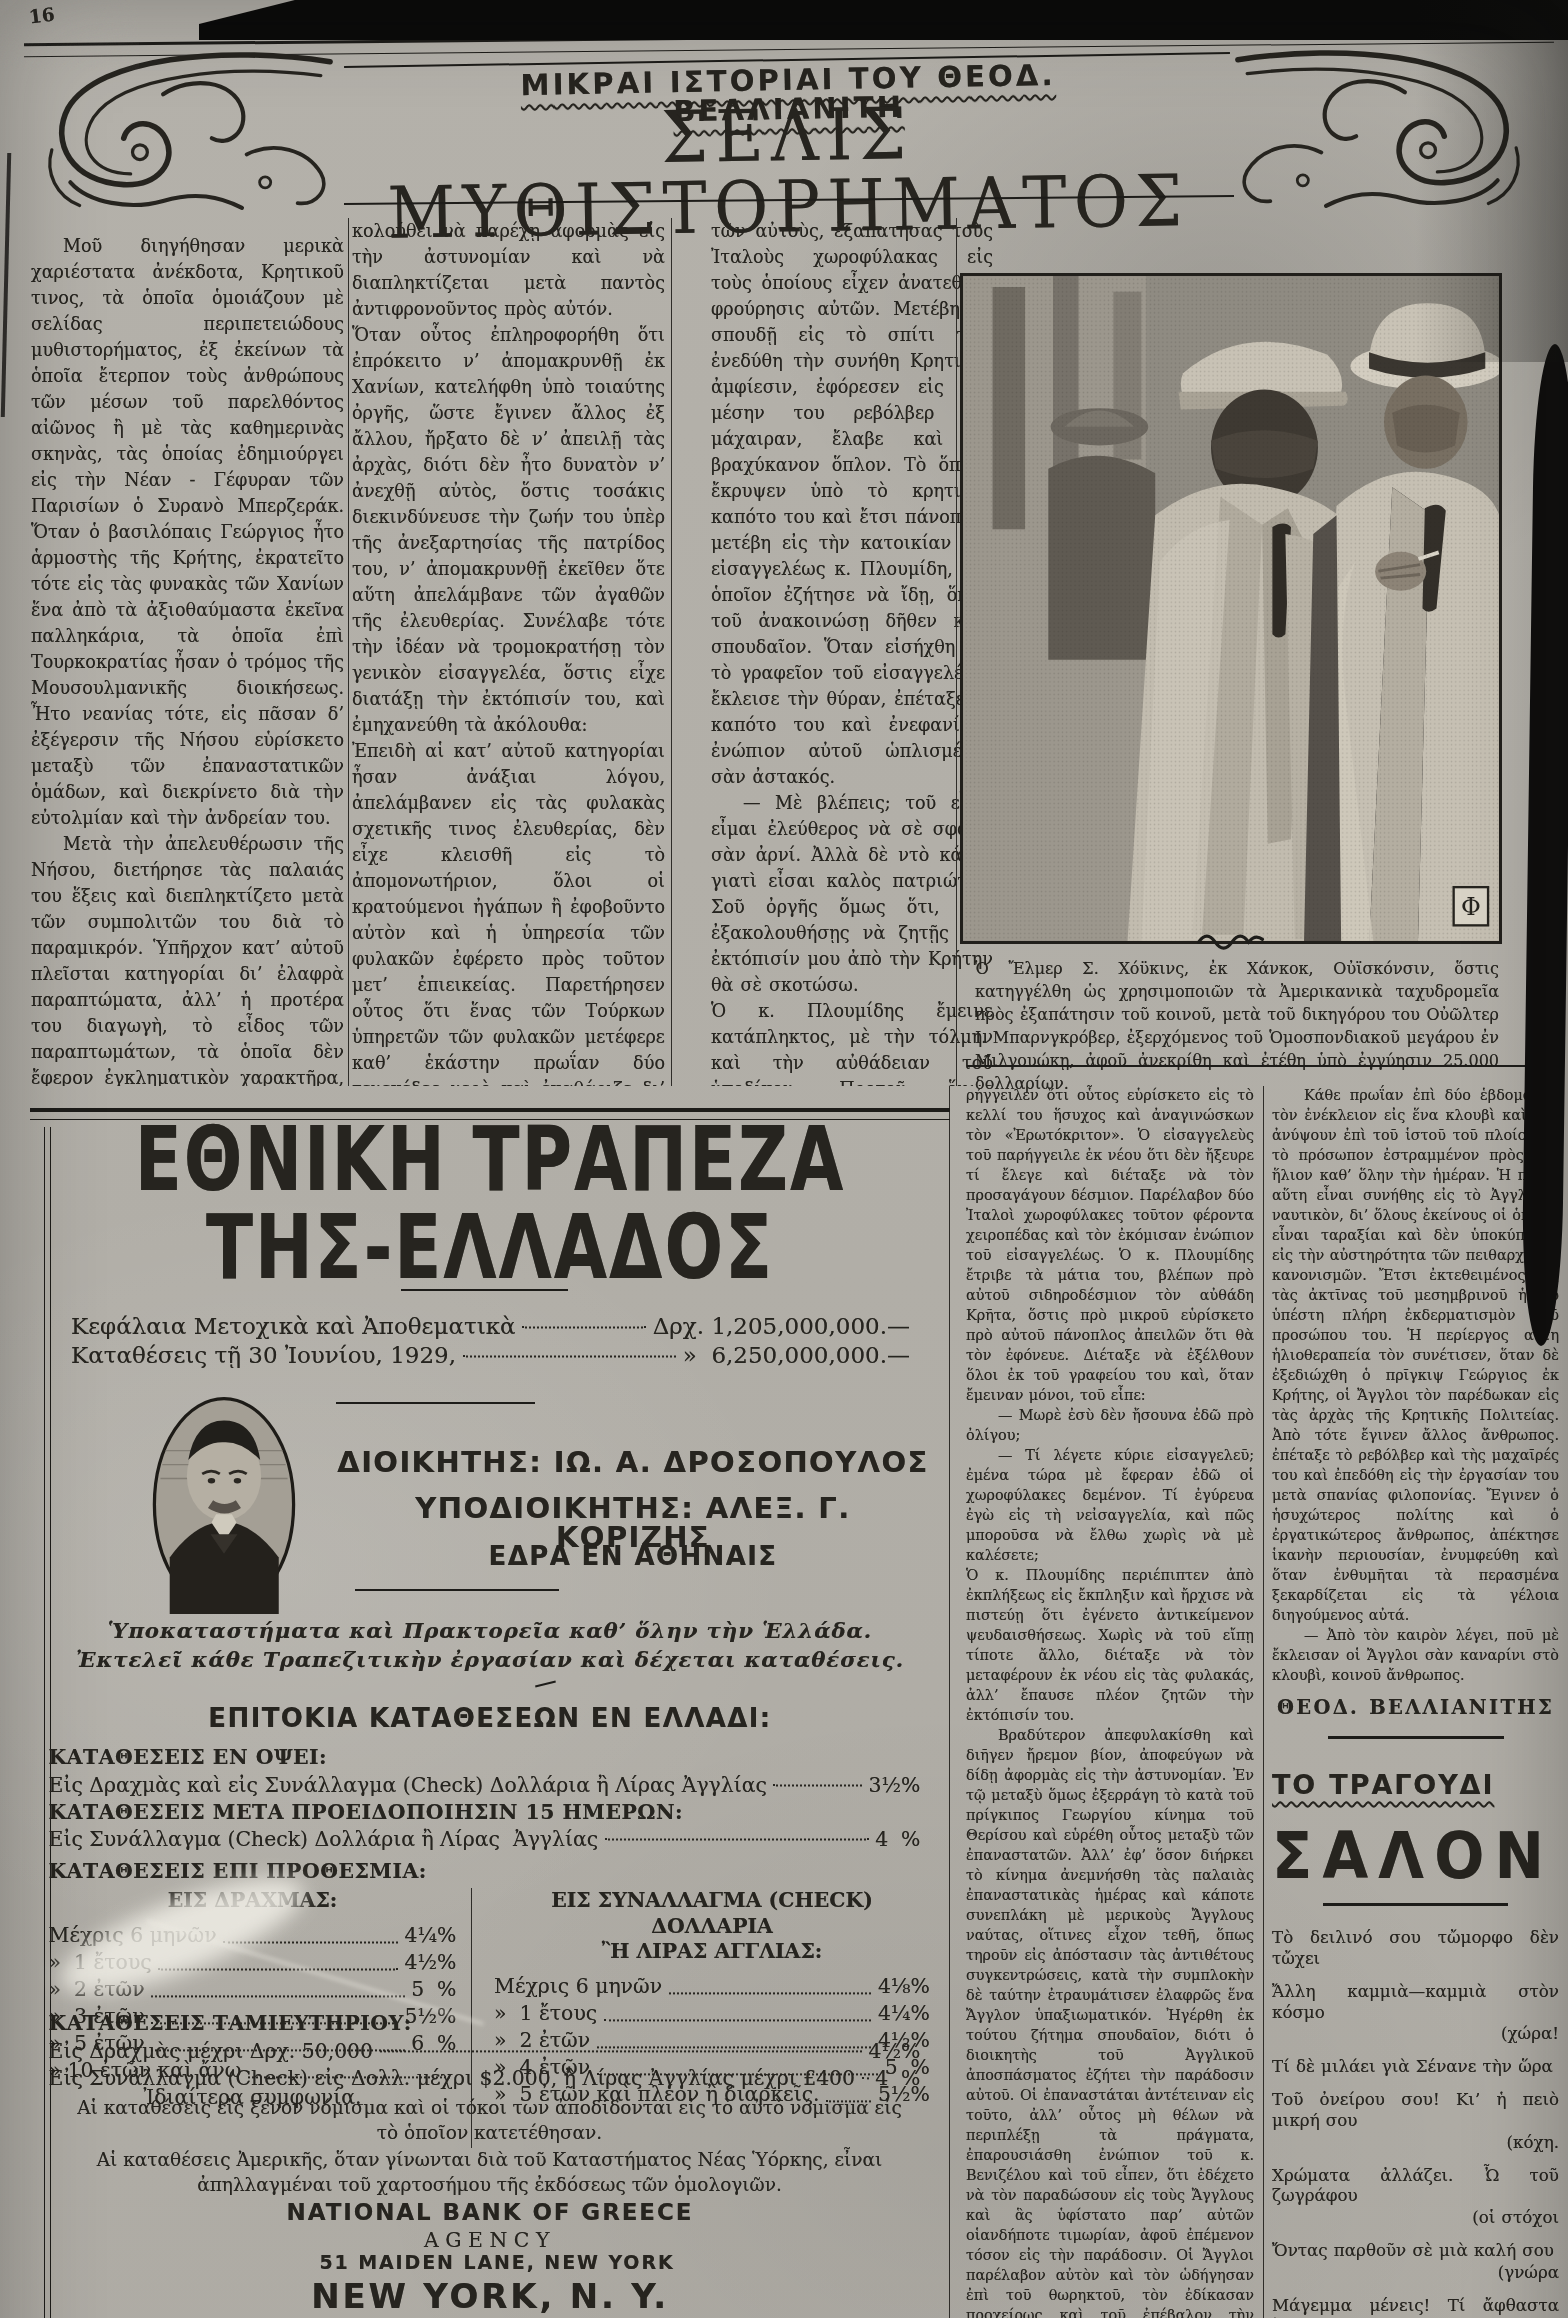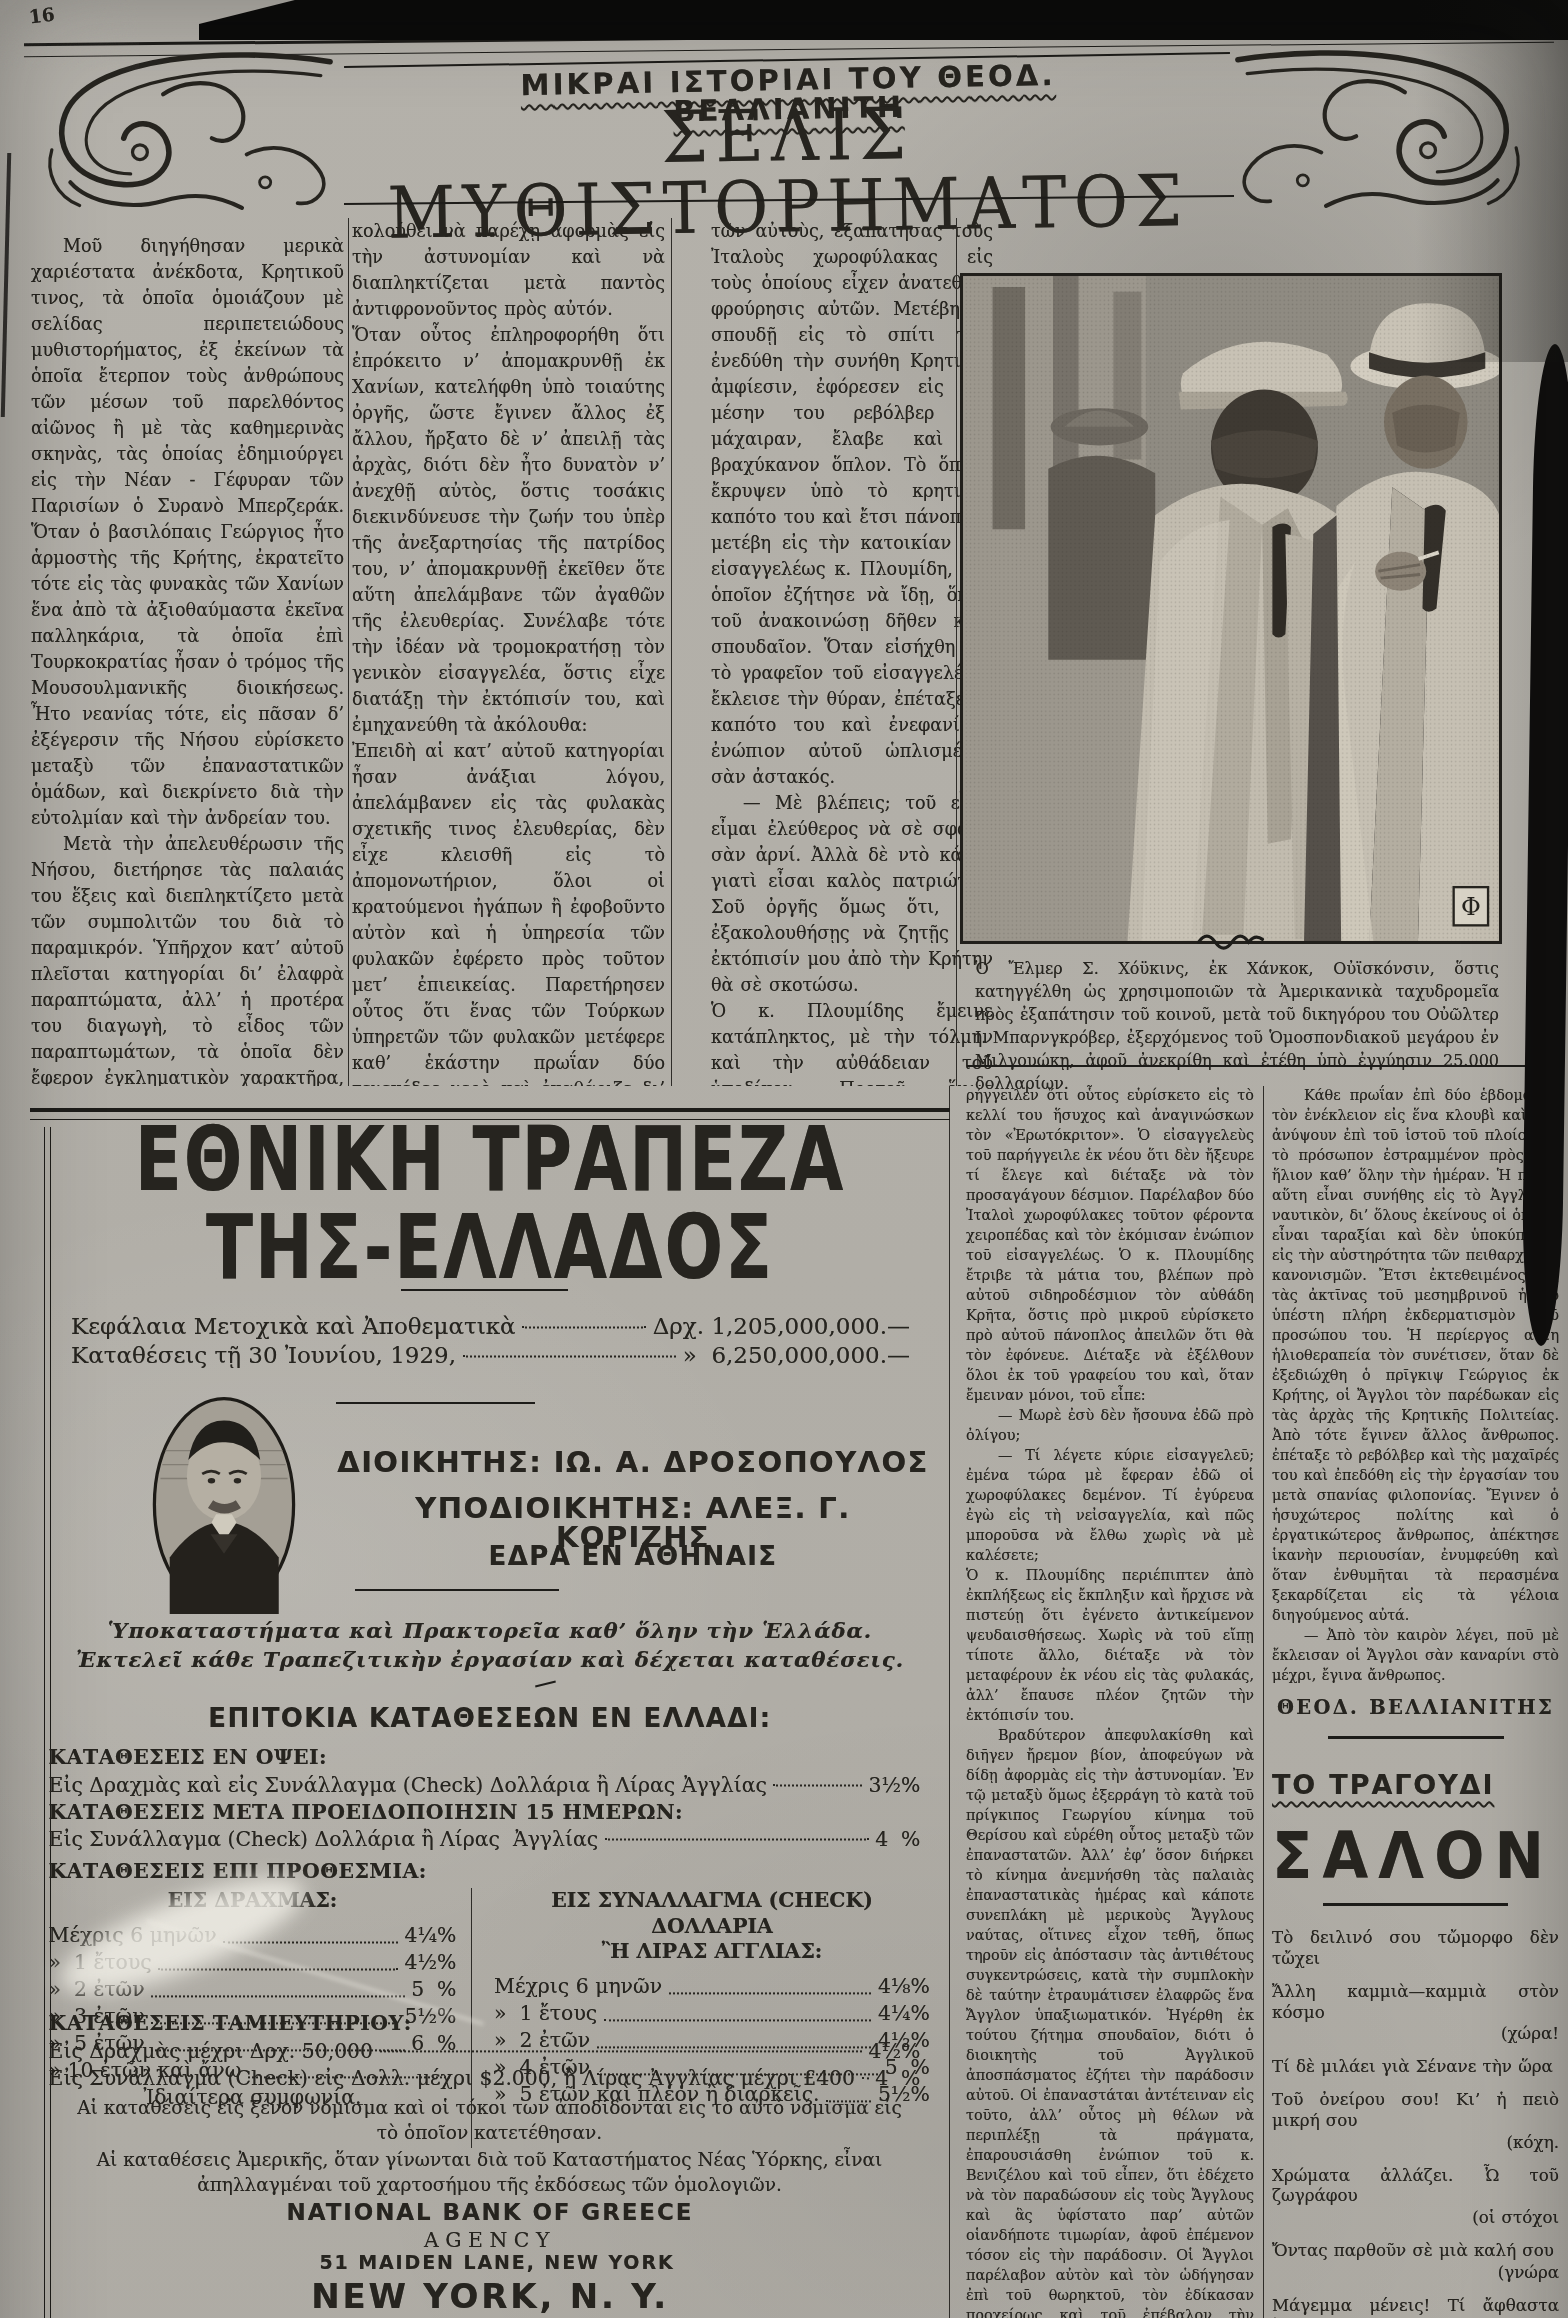--- a/index.html
+++ b/index.html
@@ -206,21 +206,21 @@
       <p class="">— Μωρὲ ἐσὺ δὲν ἤσουνα ἐδῶ πρὸ ὀλίγου;</p>
       <p class="">— Τί λέγετε κύριε εἰσαγγελεῦ; ἐμένα τώρα μὲ ἔφεραν ἐδῶ οἱ χωροφύλακες δεμένον. Τί ἐγύρευα ἐγὼ εἰς τὴ νεἰσαγγελία, καὶ πῶς μποροῦσα νὰ ἔλθω χωρὶς νὰ μὲ καλέσετε;</p>
       <p class="cont">Ὁ κ. Πλουμίδης περιέπιπτεν ἀπὸ ἐκπλήξεως εἰς ἔκπληξιν καὶ ἤρχισε νὰ πιστεύῃ ὅτι ἐγένετο ἀντικείμενον ψευδαισθήσεως. Χωρὶς νὰ τοῦ εἴπῃ τίποτε ἄλλο, διέταξε νὰ τὸν μεταφέρουν ἐκ νέου εἰς τὰς φυλακάς, ἀλλ’ ἔπαυσε πλέον ζητῶν τὴν ἐκτόπισίν του.</p>
       <p class="">Βραδύτερον ἀπεφυλακίσθη καὶ διῆγεν ἤρεμον βίον, ἀποφεύγων νὰ δίδῃ ἀφορμὰς εἰς τὴν ἀστυνομίαν. Ἐν τῷ μεταξὺ ὅμως ἐξερράγη τὸ κατὰ τοῦ πρίγκιπος Γεωργίου κίνημα τοῦ Θερίσου καὶ εὑρέθη οὗτος μεταξὺ τῶν ἐπαναστατῶν. Ἀλλ’ ἐφ’ ὅσον διήρκει τὸ κίνημα ἀνεμνήσθη τὰς παλαιὰς ἐπαναστατικὰς ἡμέρας καὶ κάποτε συνεπλάκη μὲ μερικοὺς Ἄγγλους ναύτας, οἵτινες εἶχον τεθῆ, ὅπως τηροῦν εἰς ἀπόστασιν τὰς ἀντιθέτους συγκεντρώσεις, κατὰ τὴν συμπλοκὴν δὲ ταύτην ἐτραυμάτισεν ἐλαφρῶς ἕνα Ἄγγλον ὑπαξιωματικόν. Ἠγέρθη ἐκ τούτου ζήτημα σπουδαῖον, διότι ὁ διοικητὴς τοῦ Ἀγγλικοῦ ἀποσπάσματος ἐζήτει τὴν παράδοσιν αὐτοῦ. Οἱ ἐπαναστάται ἀντέτειναν εἰς τοῦτο, ἀλλ’ οὗτος μὴ θέλων νὰ περιπλέξῃ τὰ πράγματα, ἐπαρουσιάσθη ἐνώπιον τοῦ κ. Βενιζέλου καὶ τοῦ εἶπεν, ὅτι ἐδέχετο νὰ τὸν παραδώσουν εἰς τοὺς Ἄγγλους καὶ ἃς ὑφίστατο παρ’ αὐτῶν οἱανδήποτε τιμωρίαν, ἀφοῦ ἐπέμενον τόσον εἰς τὴν παράδοσιν. Οἱ Ἄγγλοι παρέλαβον αὐτὸν καὶ τὸν ὡδήγησαν ἐπὶ τοῦ θωρηκτοῦ, τὸν ἐδίκασαν προχείρως καὶ τοῦ ἐπέβαλον τὴν ἀκόλουθον περίεργον ποινήν.</p>
     </div>
   <div class="vrule" style="left:1263px;top:1086px;height:1336px;"></div>
 
   <div class="smallcol ink" style="left:1272px;top:1085px;width:287px;height:1447px;">
     <div>
         <p class="">Κάθε πρωΐαν ἐπὶ δύο ἑβδομάδας τὸν ἐνέκλειον εἰς ἕνα κλουβὶ καὶ τὸν ἀνύψουν ἐπὶ τοῦ ἱστοῦ τοῦ πλοίου μὲ τὸ πρόσωπον ἐστραμμένον πρὸς τὸν ἥλιον καθ’ ὅλην τὴν ἡμέραν. Ἡ ποινὴ αὕτη εἶναι συνήθης εἰς τὸ Ἀγγλικὸν ναυτικὸν, δι’ ὅλους ἐκείνους οἱ ὁποῖοι εἶναι ταραξίαι καὶ δὲν ὑποκύπτουν εἰς τὴν αὐστηρότητα τῶν πειθαρχικῶν κανονισμῶν. Ἔτσι ἐκτεθειμένος εἰς τὰς ἀκτῖνας τοῦ μεσημβρινοῦ ἡλίου ὑπέστη πλήρη ἐκδερματισμὸν τοῦ προσώπου του. Ἡ περίεργος αὕτη ἡλιοθεραπεία τὸν συνέτισεν, ὅταν δὲ ἐξεδιώχθη ὁ πρῖγκιψ Γεώργιος ἐκ Κρήτης, οἱ Ἄγγλοι τὸν παρέδωκαν εἰς τὰς ἀρχὰς τῆς Κρητικῆς Πολιτείας. Ἀπὸ τότε ἔγινεν ἄλλος ἄνθρωπος. ἐπέταξε τὸ ρεβόλβερ καὶ τὴς μαχαῖρές του καὶ ἐπεδόθη εἰς τὴν ἐργασίαν του μετὰ σπανίας φιλοπονίας. Ἔγινεν ὁ ἡσυχώτερος πολίτης καὶ ὁ ἐργατικώτερος ἄνθρωπος, ἀπέκτησε ἱκανὴν περιουσίαν, ἐνυμφεύθη καὶ ὅταν ἐνθυμῆται τὰ περασμένα ξεκαρδίζεται εἰς τὰ γέλοια διηγούμενος αὐτά.</p>
-        <p class="">— Ἀπὸ τὸν καιρὸν λέγει, ποῦ μὲ ἔκλεισαν οἱ Ἄγγλοι σὰν καναρίνι στὸ μέχρι, ἔγινα ἄνθρωπος.</p>
+        <p class="">— Ἀπὸ τὸν καιρὸν λέγει, ποῦ μὲ ἔκλεισαν οἱ Ἄγγλοι σὰν καναρίνι στὸ κλουβὶ, κοινοῦ ἄνθρωπος.</p>
       </div>
     <div class="sig">ΘΕΟΔ. ΒΕΛΛΙΑΝΙΤΗΣ</div>
     <div style="width:176px;height:2.8px;background:#1d1c19;margin:18.5px auto 0;"></div>
     <div class="song-head">ΤΟ ΤΡΑΓΟΥΔΙ</div>
     <div class="song-title">ΣΑΛΟΝΙΚΗ</div>
     <div class="song-rule"></div>
     <div class="poem">
         <div class="poem-line">Τὸ δειλινό σου τὤμορφο δὲν τὤχει</div>
         <div class="poem-line cont">Ἄλλη καμμιὰ—καμμιὰ στὸν κόσμο</div>
         <div class="poem-line carry">(χώρα!</div>

